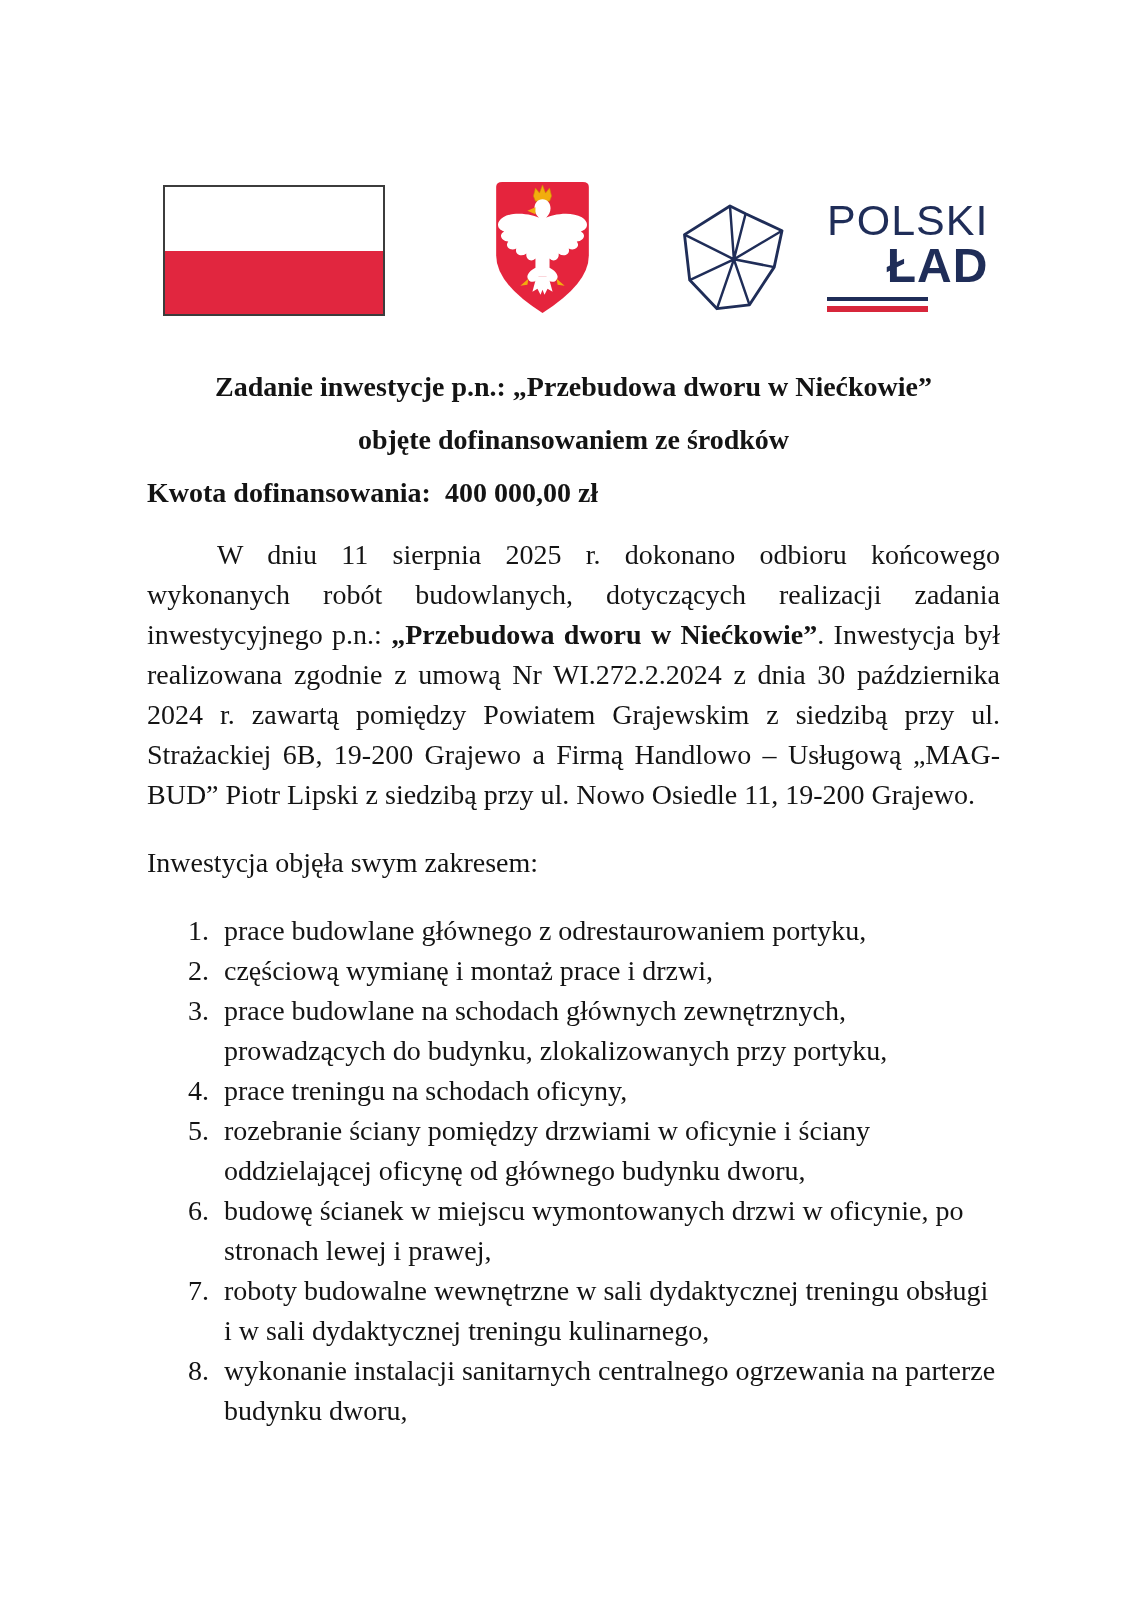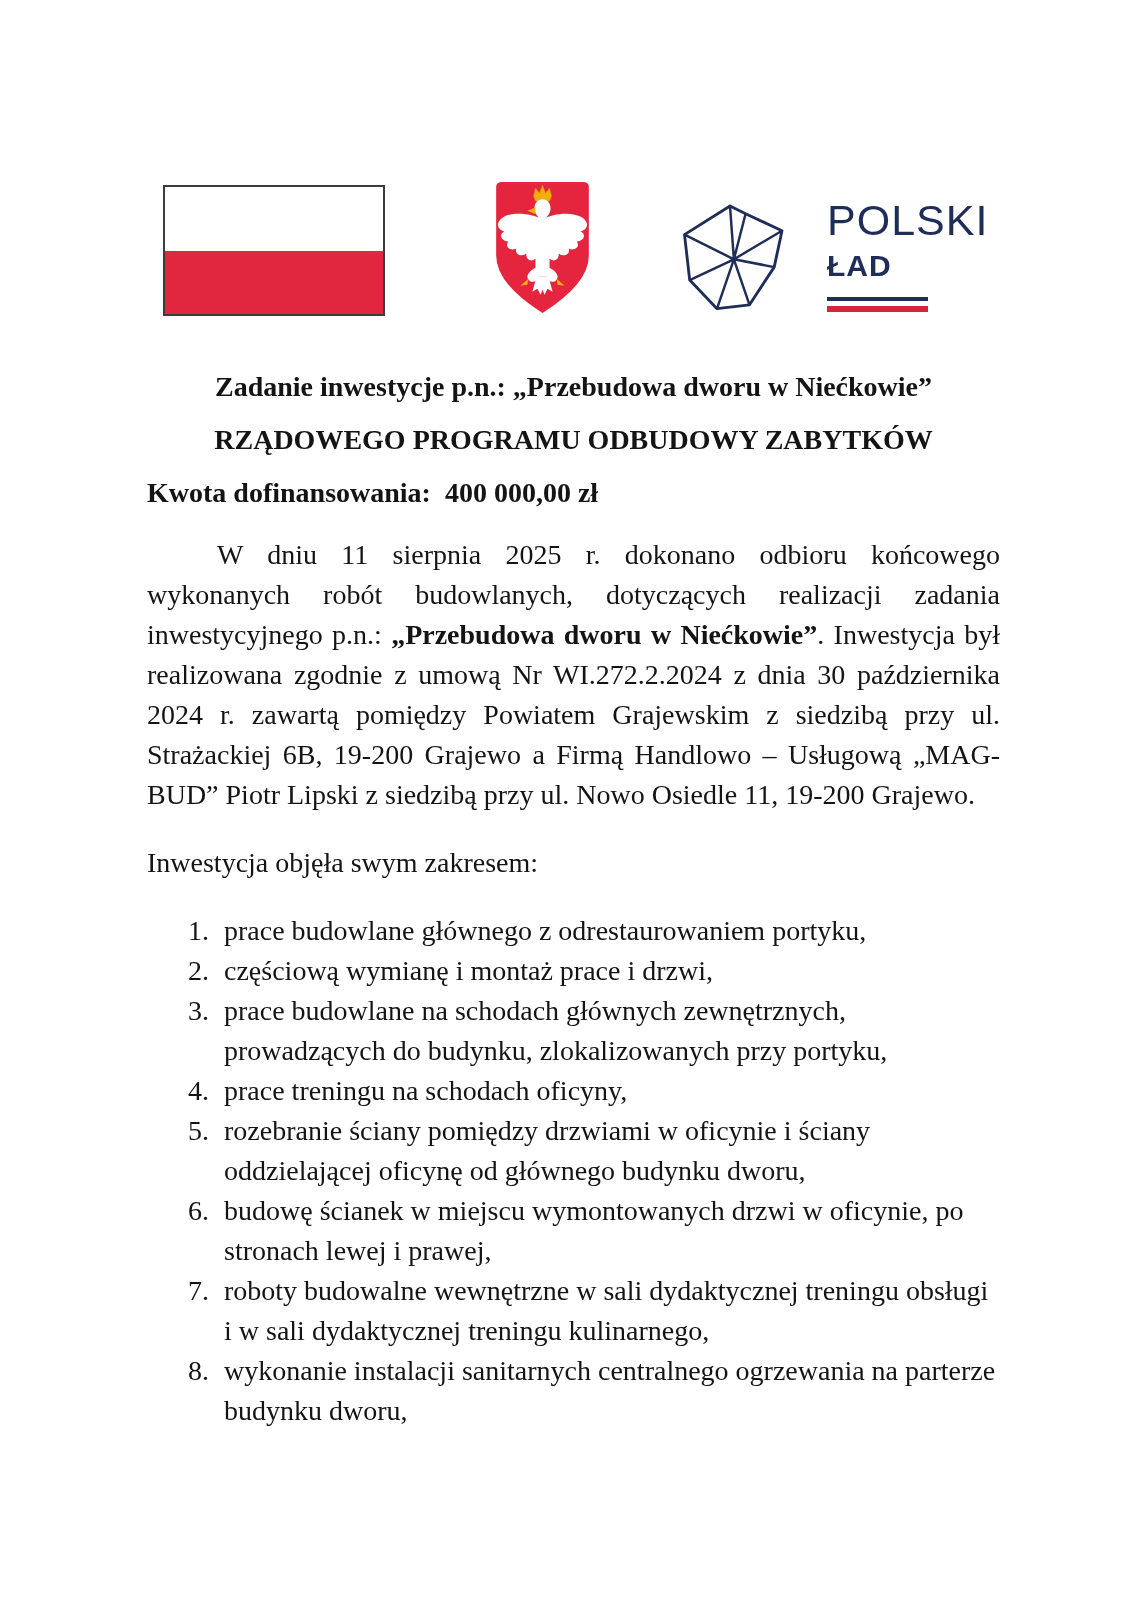--- a/index.html
+++ b/index.html
@@ -20,21 +20,21 @@
     border:2px solid #3c3c3c;
   }
   .flag .half-white { height:50%; background:#ffffff; }
   .flag .half-red   { height:50%; background:#e1263f; }
 
   .emblem { position:absolute; left:487px; top:179px; width:111px; height:139px; }
 
   .pl-star { position:absolute; left:678px; top:202px; width:130px; height:112px; }
   .pl-text { position:absolute; left:827px; top:198px; font-family:"Liberation Sans", sans-serif; }
   .pl-line1 { font-size:43px; line-height:45px; font-weight:400; letter-spacing:1px; color:#1f2d58; }
-  .pl-line2 { font-size:30px; line-height:46px; font-weight:800; letter-spacing:1px; color:#1f2d58; }
+  .pl-line2 { font-size:48px; line-height:46px; font-weight:800; letter-spacing:1px; color:#1f2d58;text-align:right; }
   .pl-bar-navy { width:101px; height:4px; background:#1f2d58; margin-top:8px; }
   .pl-bar-red  { width:101px; height:6px; background:#d7263b; margin-top:5px; }
 
   
   .doc {
     position:absolute; left:16px; top:0;
     width:100%; box-sizing:border-box;
     padding:360px 149px 0 131px;
     font-size:28px;
   }
@@ -85,21 +85,21 @@
       <div class="pl-line1">POLSKI</div>
       <div class="pl-line2">ŁAD</div>
       <div class="pl-bar-navy"></div>
       <div class="pl-bar-red"></div>
     </div>
   </div>
 
   <div class="doc">
 
     <p class="title-line">Zadanie inwestycje p.n.: „Przebudowa dworu w Niećkowie”</p>
-    <p class="title-line">RZĄDOWEGO PROGRAMU ODBUDOWY ZABYTKÓW</p>
+    <p class="title-line">objęte dofinansowaniem ze środków</p>
 
     <p class="funding-line">Kwota dofinansowania:  400 000,00 zł</p>
 
     <p class="body-par"><span>W dniu 11 sierpnia 2025 r. dokonano odbioru końcowego wykonanych robót budowlanych, dotyczących  realizacji zadania inwestycyjnego p.n.: </span><span class="bold">„Przebudowa dworu w Niećkowie”</span><span>. Inwestycja był realizowana zgodnie z umową Nr WI.272.2.2024 z dnia 30 października 2024 r. zawartą pomiędzy Powiatem Grajewskim z siedzibą  przy ul. Strażackiej 6B, 19-200 Grajewo a Firmą Handlowo – Usługową „MAG-BUD” Piotr Lipski z siedzibą przy ul. Nowo Osiedle 11, 19-200 Grajewo.</span></p>
 
     <p class="intro">Inwestycja objęła swym zakresem:</p>
 
     <ol class="scope-list">
       <li>prace budowlane głównego z odrestaurowaniem portyku,</li>
       <li>częściową wymianę i montaż prace i drzwi,</li>

